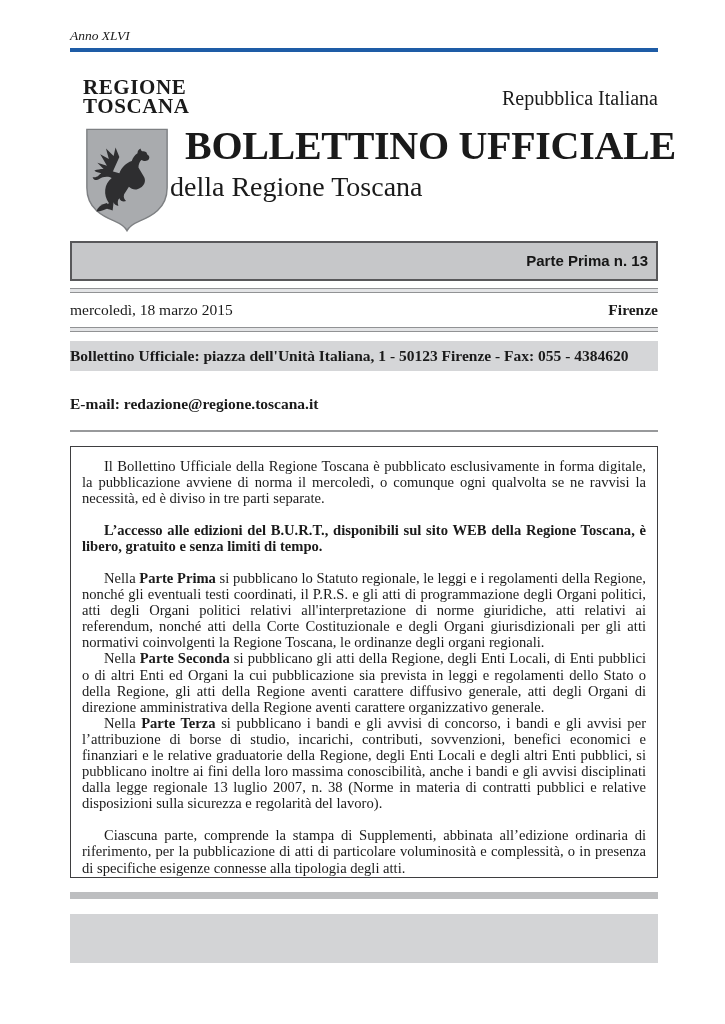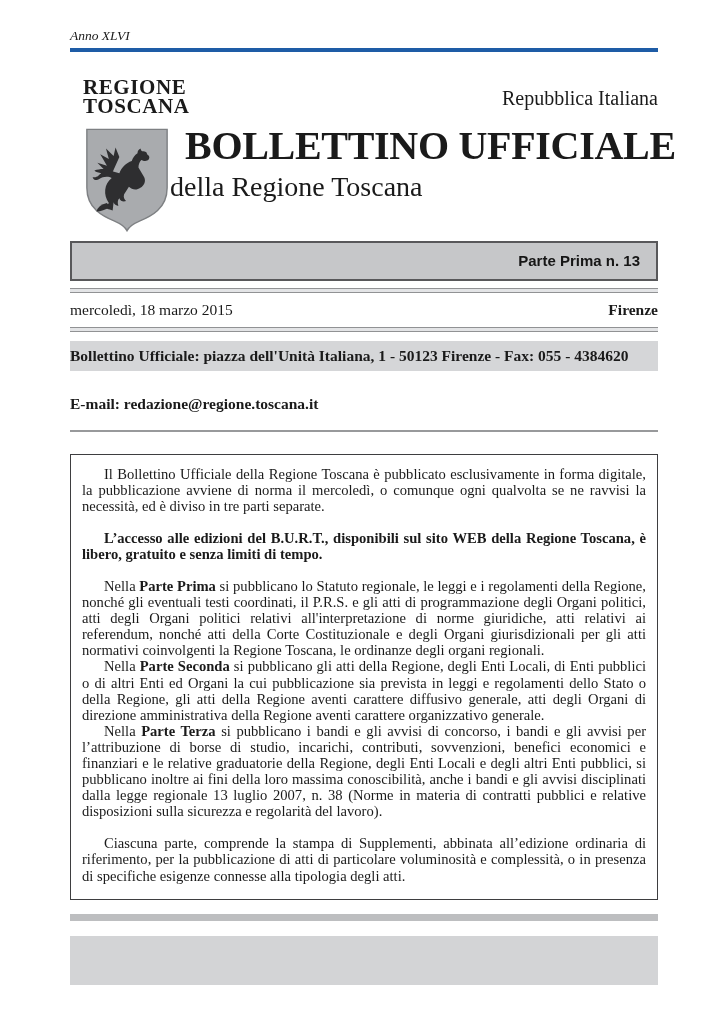--- a/index.html
+++ b/index.html
@@ -37,21 +37,21 @@
     font-size:40px;font-weight:700;letter-spacing:-0.3px;white-space:nowrap;text-align:center;
   }
   .sub-title{
     position:absolute;left:100px;top:93px;margin:0;
     font-size:28px;font-weight:400;white-space:nowrap;
   }
 
   .parte-bar{
     margin-top:7px;height:40px;background:var(--bar-gray);
     border:2px solid var(--bar-border);
-    text-align:right;line-height:36px;padding-right:16px;
+    text-align:right;line-height:36px;padding-right:8px;
     font-family:"Liberation Sans", sans-serif;font-weight:700;font-size:15px;color:#161616;
   }
 
   .rule{
     margin-top:7px;height:5px;background:#e3e4e6;
     border-top:1.5px solid var(--rule-gray);
     border-bottom:1.5px solid var(--rule-gray);
   }
 
   .date-row{
@@ -66,22 +66,22 @@
   }
 
   .email-row{margin-top:24px;font-weight:700;font-size:15.5px;}
 
   .double-rule{
     margin-top:17px;height:2px;background:#fff;
     border-top:1.8px solid #98999b;border-bottom:1.8px solid #98999b;
   }
 
   .main-box{
-    margin-top:22px;border:1.5px solid var(--box-border);
-    padding:11px 11px 15px;
+    margin-top:14px;border:1.5px solid var(--box-border);
+    padding:11px 11px 1px;
   }
   .main-box p{
     margin:0;text-align:justify;text-indent:22px;
     font-size:14.6px;line-height:16.1px;
   }
   .main-box p.spaced{margin-top:16px;}
   .main-box .b{font-weight:700;}
 
   .footer-thin-bar{margin-top:14px;height:7px;background:var(--footer-thin);}
   .footer-gray-box{margin-top:15px;height:49px;background:var(--footer-box);}

